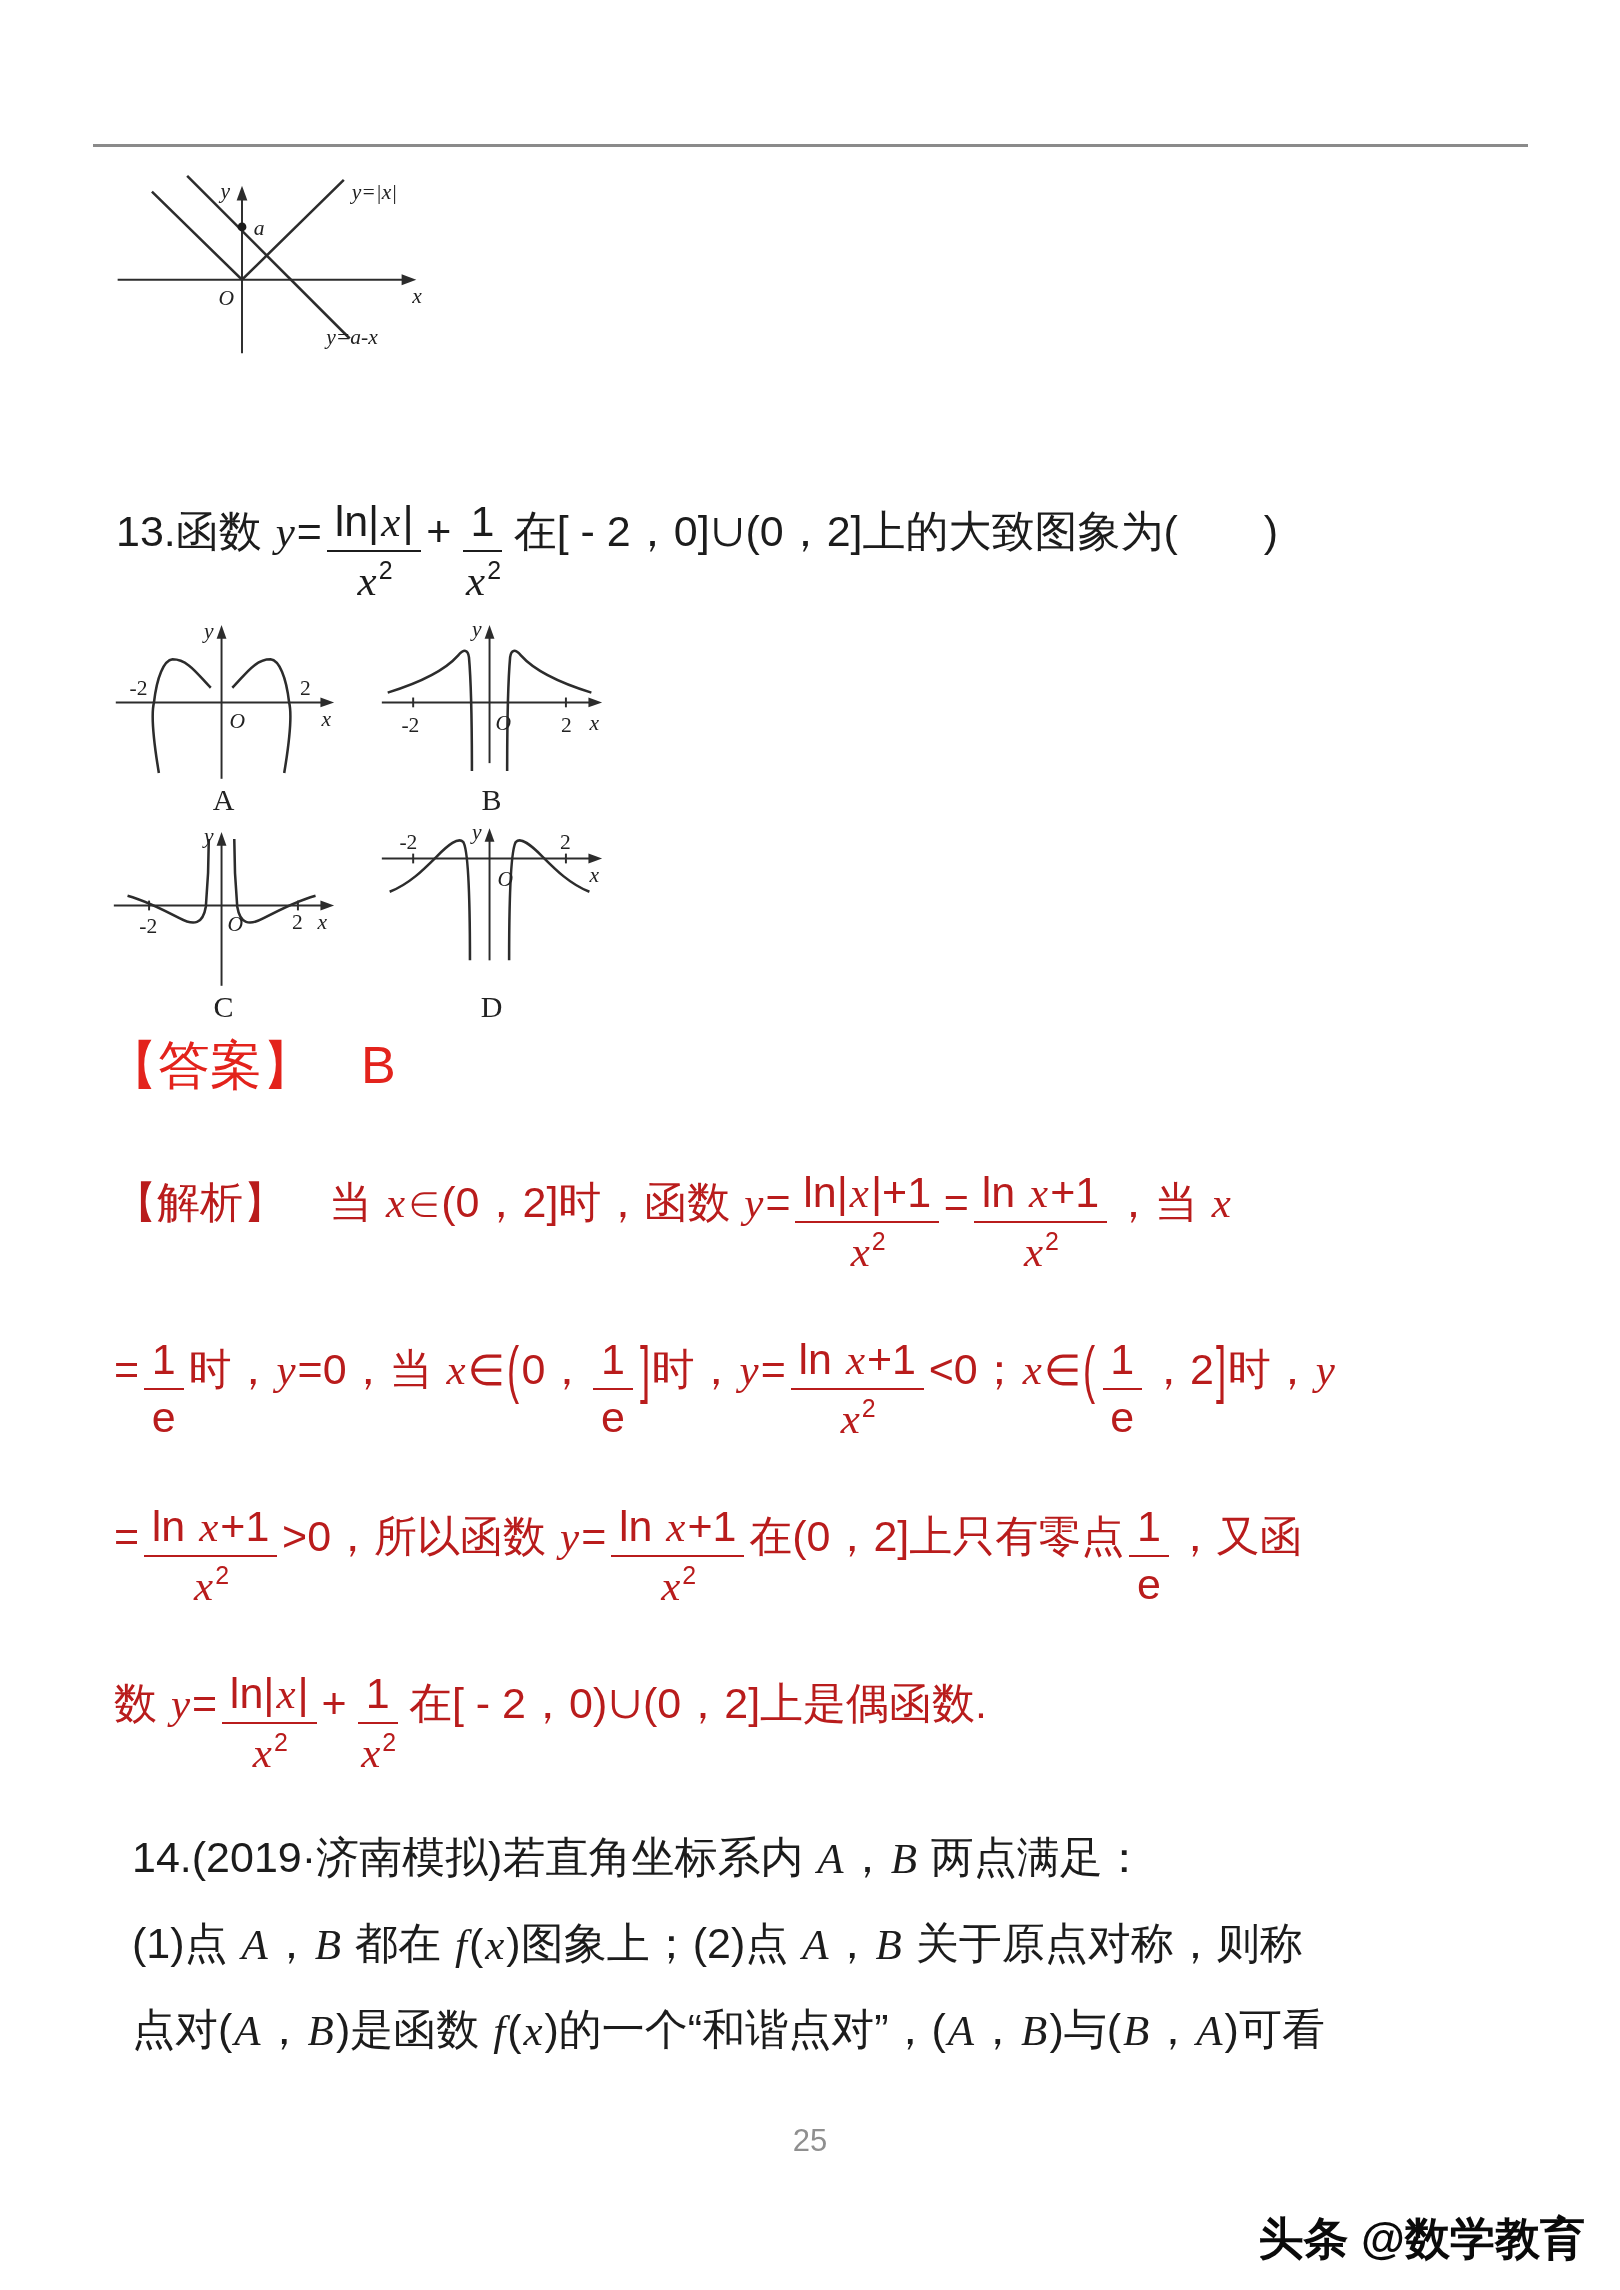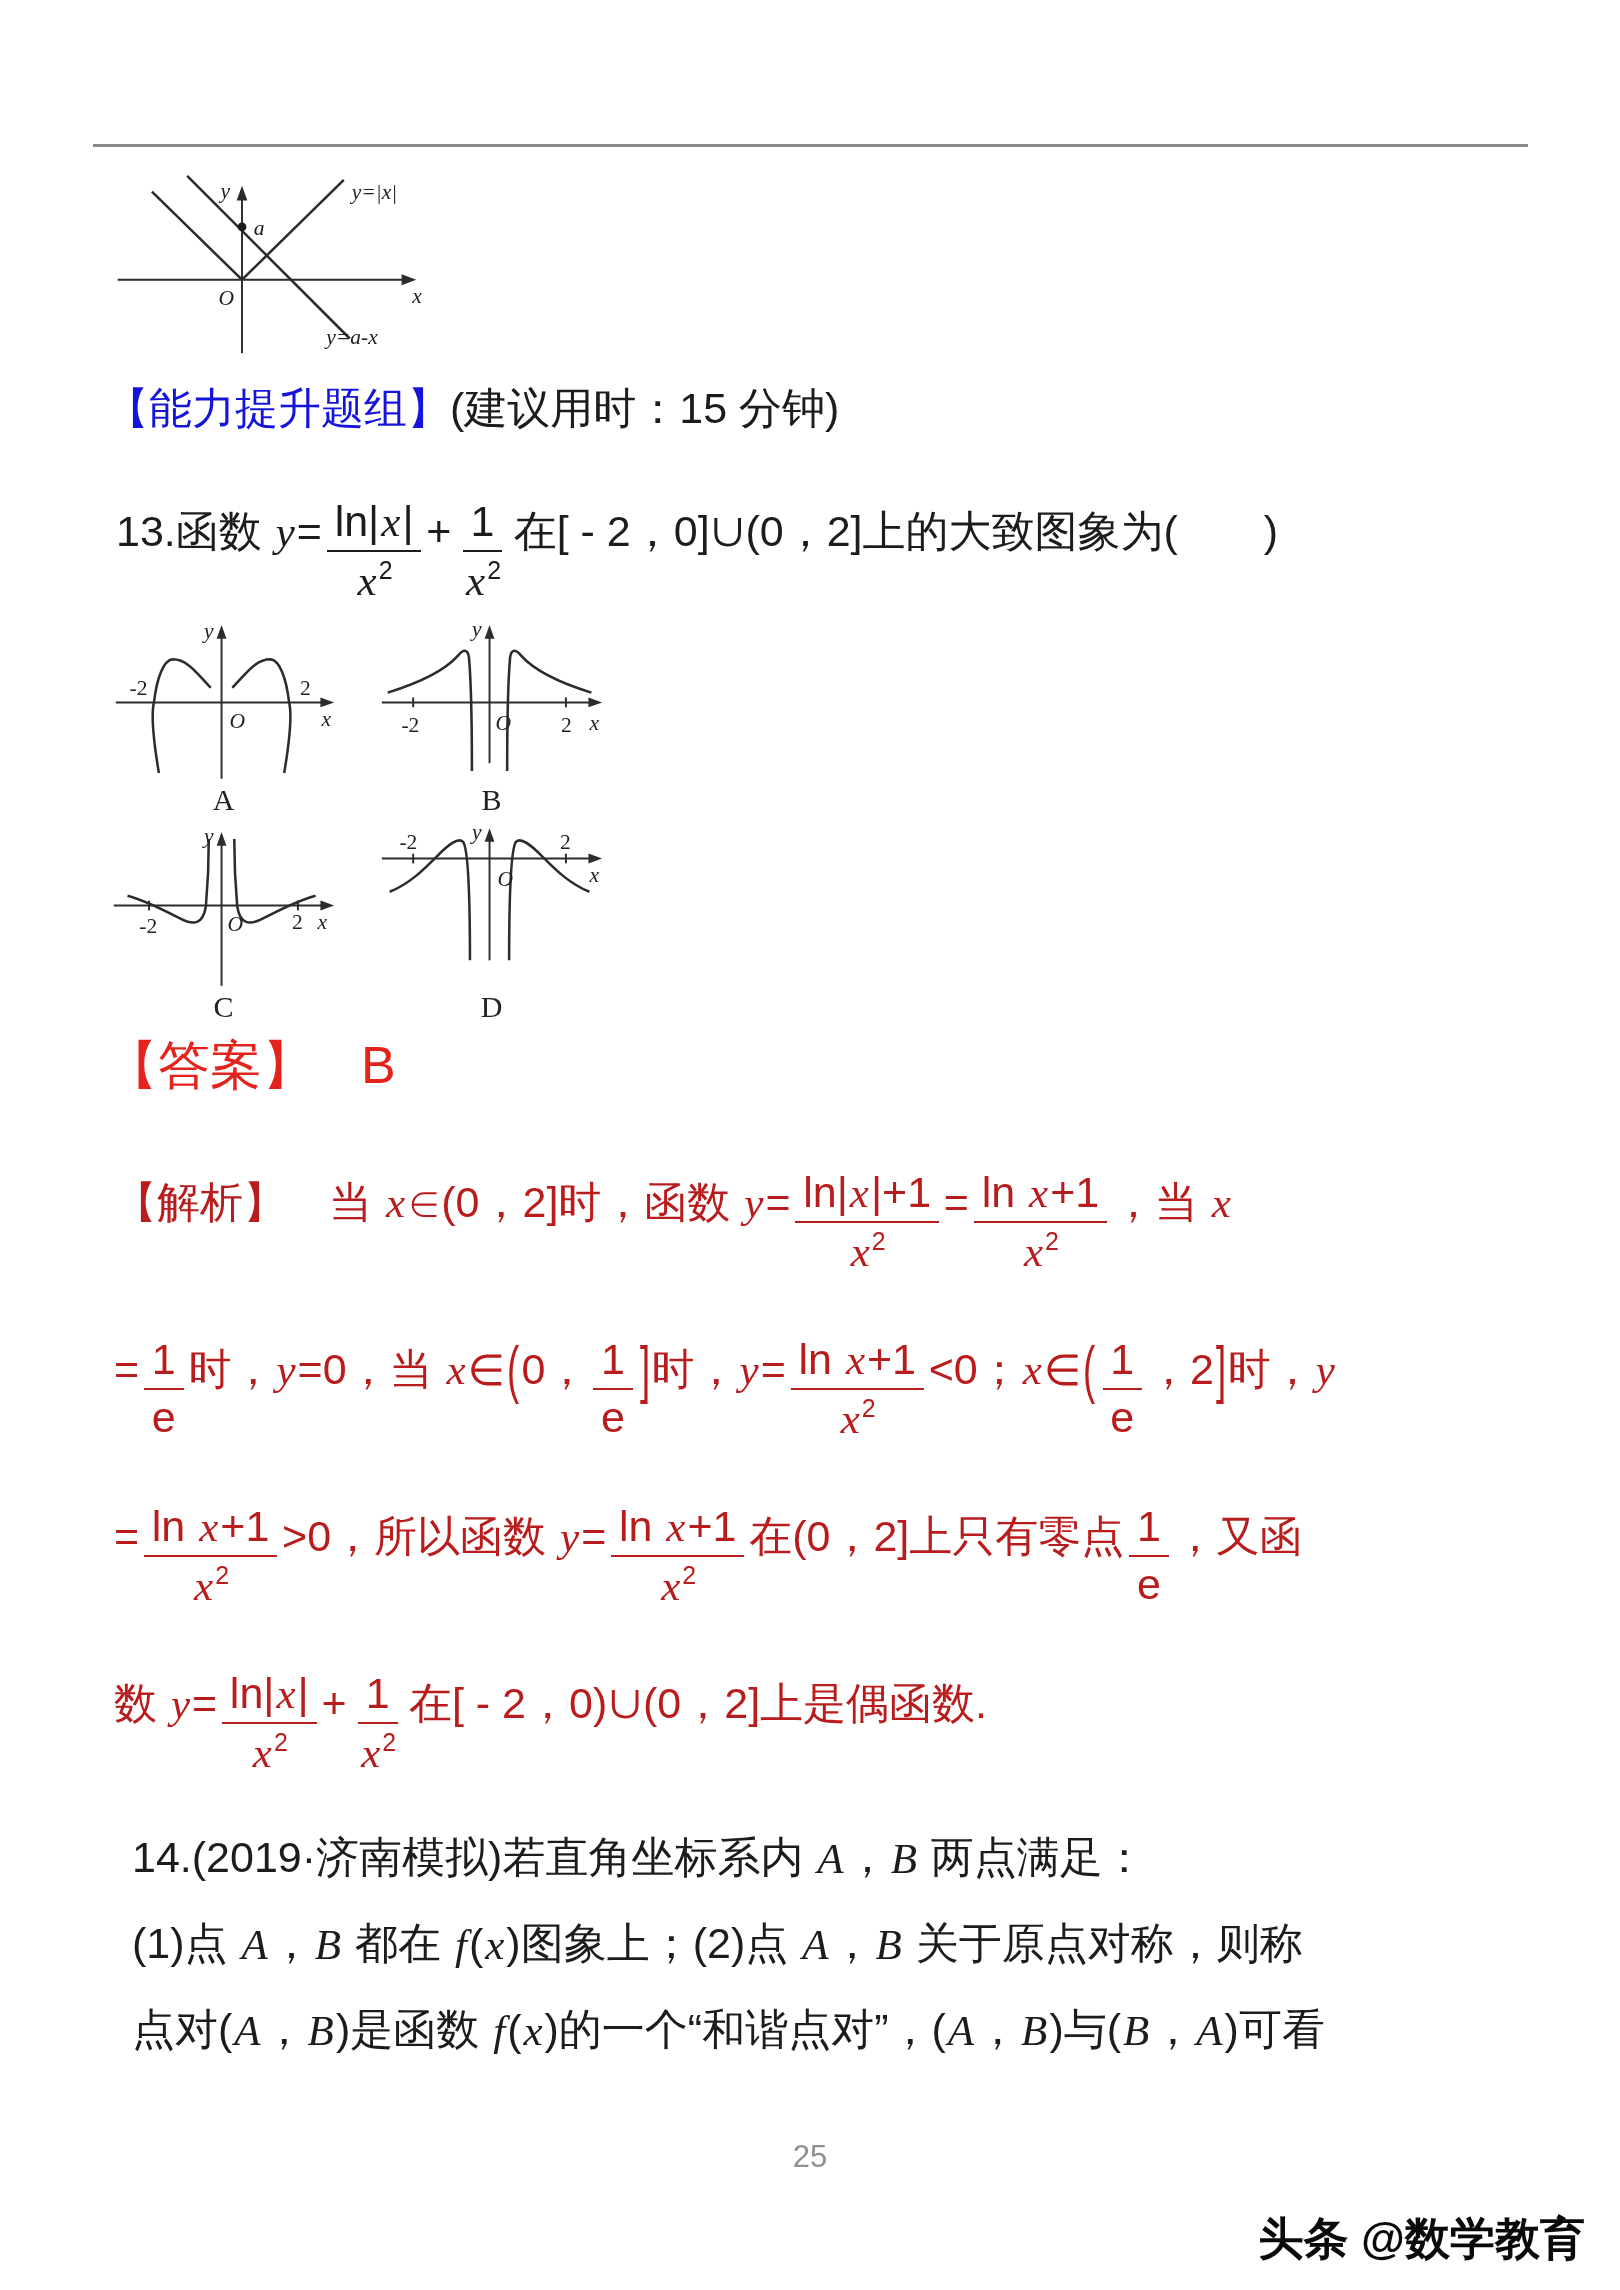--- a/index.html
+++ b/index.html
@@ -40,21 +40,21 @@
   .answer-line{position:absolute;left:106px;top:1031px;font-size:52px;color:#e3231c;}
   .answer-line .val{margin-left:47px;}
   .analysis{position:absolute;left:114px;top:1119px;width:1470px;color:#b91c1c;}
   .aline{height:167px;display:flex;align-items:center;white-space:pre;font-size:43px;}
 
   
   .q14{position:absolute;left:85px;top:1815px;width:1490px;font-size:43px;margin-left:47px;}
   .q14 .qline{height:86px;display:flex;align-items:center;white-space:pre;}
 
   .page-number{position:absolute;left:0;top:2123px;width:100%;text-align:center;
-               font-size:31px;color:#8f8f8f;margin-top:16px;}
+               font-size:31px;color:#8f8f8f;}
   .watermark{position:absolute;right:35px;top:2209px;font-size:45px;font-weight:bold;color:#0a0a0a;
              text-shadow:-2px -2px 0 #fff,2px -2px 0 #fff,-2px 2px 0 #fff,2px 2px 0 #fff,0 0 5.9px #fff;margin-left:9px;}
 </style>
 </head>
 <body>
 
 <div class="page">
 
   <div class="divider"></div>
 
@@ -69,23 +69,20 @@
       <circle cx="152" cy="54" r="4.5" fill="#1c1c1c"></circle>
       <text class="glabel gi" x="130" y="24">y</text>
       <text class="glabel gi" x="326" y="132">x</text>
       <text class="glabel gi" x="128" y="134">O</text>
       <text class="glabel gi" x="164" y="62">a</text>
       <text class="glabel gi" x="264" y="26">y=|x|</text>
       <text class="glabel gi" x="238" y="174">y=a-x</text>
     </svg>
   </div>
 
-  <div class="section-header">
-    <span class="blue">【能力提升题组】</span><span>(建议用时：15 分钟)</span>
-  </div>
 
   <div class="mathline q13-line">13.函数 <i>y</i>=<span class="frac"><span class="num">ln|<i>x</i>|</span><span class="den"><i>x</i><sup>2</sup></span></span>+<span class="frac"><span class="num">1</span><span class="den"><i>x</i><sup>2</sup></span></span>在[ - 2，0]∪(0，2]上的大致图象为(　　)</div>
 
   <div class="option" style="left:106px;top:616px;">
     <svg width="235" height="165" viewBox="0 0 240 168">
       <path class="axis" d="M10 88 H224"></path>
         <path d="M233 88 l-14 -5 v10 z" fill="#2c2c2c"></path>
       <path class="axis" d="M118 166 V18"></path>
         <path d="M118 9 l-5 14 h10 z" fill="#2c2c2c"></path>
       <path class="curve" d="M54 160 C49 130 46 100 49 88 C52 62 59 45 68 44 C84 44 94 60 107 73"></path>

